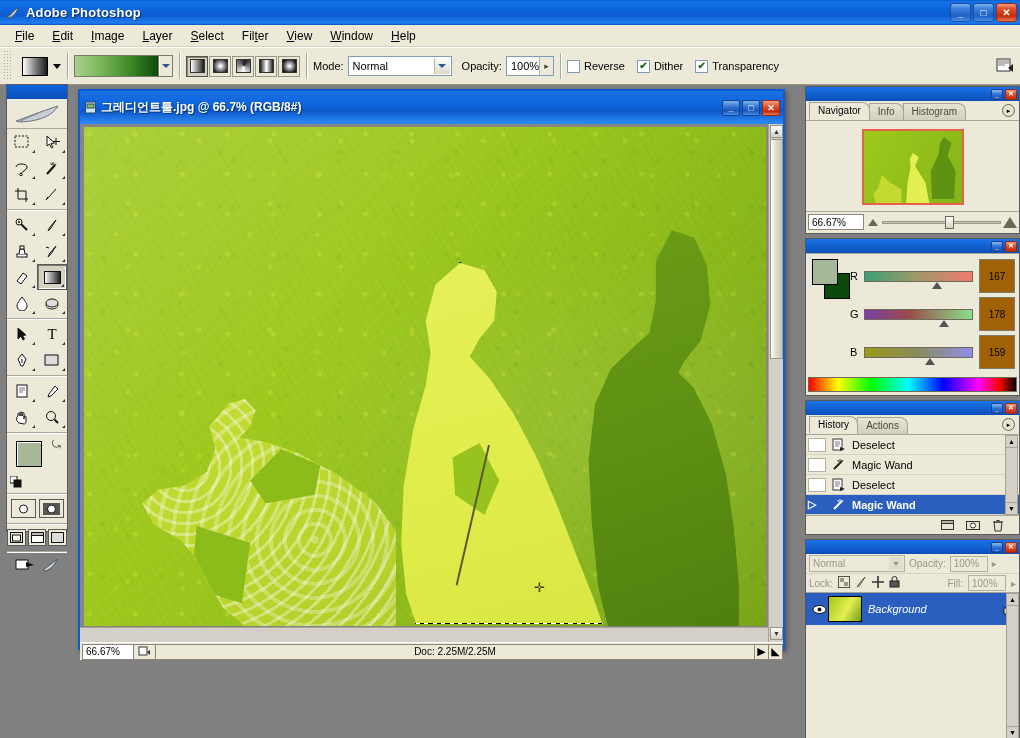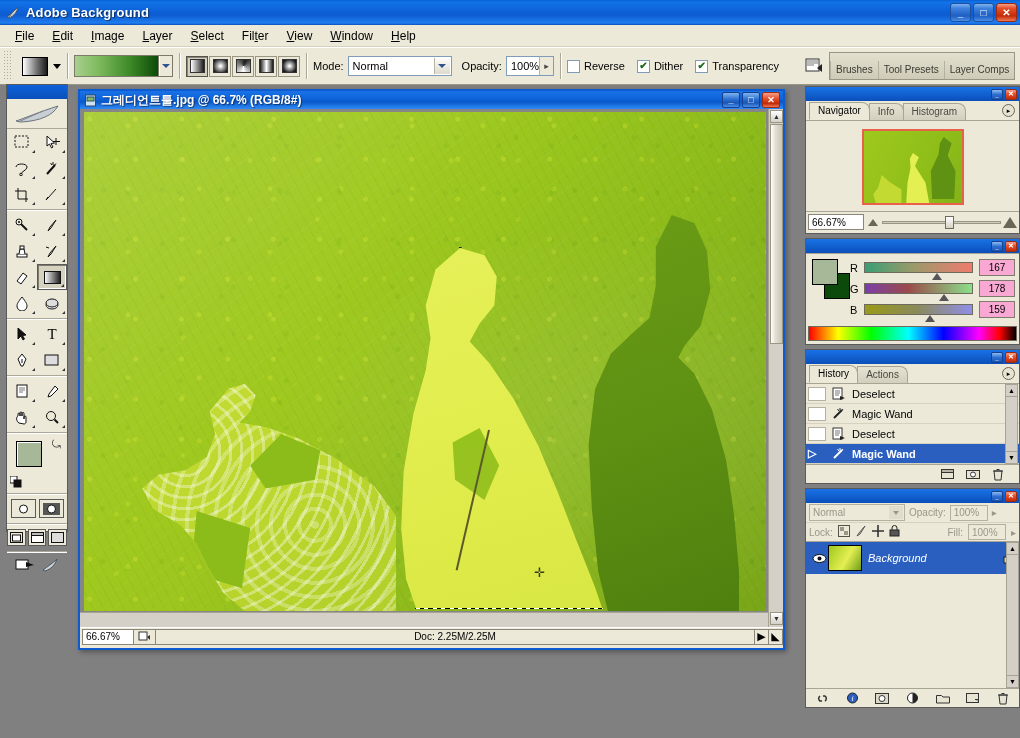--- a/index.html
+++ b/index.html
@@ -155,21 +155,21 @@
   .sm { width:19px;height:17px;border:1px solid #5a5a5a; background:#ece9d8; display:flex;align-items:center;justify-content:center;}
   .jump-row { display:flex; justify-content:center; gap:4px; padding:3px 0; }
 
   
   .docwin {
     position:absolute; left:78px; top:89px; width:707px; height:561px;
     border:2px solid #0d5bd0; background:#ece9d8;
     box-shadow:2px 2px 5px rgba(0,0,0,.35);
   }
   .doc-title {
-    height:18px;
+    height:33px;
     background:linear-gradient(180deg,#1a72e6 0%,#0d63da 45%,#0b57c8 60%,#2a86f2 95%);
     display:flex; align-items:center; padding:0 3px;
   }
   .doc-title .dt-ico { width:14px;height:14px;margin-right:4px; display:flex;align-items:center;justify-content:center;}
   .doc-title .dt-txt { color:#fff; font-size:12px; font-weight:bold; text-shadow:1px 1px 1px rgba(0,0,0,.5); }
   .doc-btns { margin-left:auto; display:flex; gap:2px; }
   .dbtn { width:18px;height:16px;border:1px solid #14408f;border-radius:2px;
     display:flex;align-items:center;justify-content:center;font-size:9px;color:#fff;font-weight:bold;
     background:linear-gradient(180deg,#7fb3ef,#2d6fd0 45%,#1a55b4 70%,#4a8ee6);}
   .dbtn.close{background:linear-gradient(180deg,#f5a08a,#e4502a 40%,#c32b09 75%,#ef7a55);border-color:#9c2a10;}
@@ -313,21 +313,21 @@
   .cs-b { position:absolute; left:14px; top:14px; width:26px;height:26px; background:#0b4a0b; border:1px solid #000; }
   .sliders { flex:1; }
   .srow { display:flex; align-items:center; margin-bottom:4px; }
   .sname { width:14px; font-size:11px; }
   .strack { flex:1; height:11px; border:1px solid #6e6b5e; position:relative; }
   .sr { background:linear-gradient(90deg,#3a9e75,#9a9a6a 45%,#ef7b6e); }
   .sg { background:linear-gradient(90deg,#7a3fa8,#9a4a4a 40%,#8ae08a); }
   .sb { background:linear-gradient(90deg,#9a9a18,#8a8a5a 48%,#8f8fe8); }
   .sthumb { position:absolute; top:10px; width:0;height:0;
     border-left:5px solid transparent;border-right:5px solid transparent;border-bottom:7px solid #555; }
-  .sval { width:36px;height:17px;border:1px solid #7f7c6e;background:#f9a8d4;margin-left:6px;
+  .sval { width:36px;height:34px;border:1px solid #7f7c6e;background:#a16207;margin-left:6px;
     display:flex;align-items:center;justify-content:center;font-size:10px;}
   .spectrum { height:15px; margin:4px 2px 3px 2px; border:1px solid #6e6b5e;
     background:linear-gradient(90deg,#ff0000,#ffff00 14%,#00ff00 30%,#00ffff 48%,#0000ff 65%,#ff00ff 82%,#ff0000 92%,#000 100%); }
 
   .hist-list { border-top:1px solid #a9a594; }
   .hrow { height:20px; display:flex; align-items:center; border-bottom:1px solid #d6d2c0; padding-left:2px; }
   .hrow .slot { width:18px;height:14px;border:1px solid #b5b1a0;background:#fff;margin-right:4px; }
   .hrow .hico { width:18px; display:flex;align-items:center;justify-content:center; margin-right:4px; }
   .hrow .hlab { font-size:11px; }
   .hrow.on { background:#2a5fc0; color:#fff; font-weight:bold; }
@@ -361,21 +361,21 @@
 
 <div id="app">
 
   <div class="win-title">
     <span class="ico">
       <svg width="16" height="16" viewBox="0 0 16 16">
           <path d="M2 12 C5 10 9 6 13 2 C12 7 9 11 4 13 Z" fill="#cfd6dc" stroke="#4a5560" stroke-width="1"></path>
           <path d="M3 13 L8 7" stroke="#5b6670" stroke-width="1" fill="none"></path>
         </svg>
     </span>
-    <span class="txt">Adobe Background</span>
+    <span class="txt">Adobe Photoshop</span>
     <div class="win-btns">
       <div class="wbtn">_</div>
       <div class="wbtn">□</div>
       <div class="wbtn close">✕</div>
     </div>
   </div>
 
   <div class="menubar">
     <div class="menu-item"><u>F</u>ile</div>
     <div class="menu-item"><u>E</u>dit</div>
@@ -457,25 +457,20 @@
     </div>
 
     <div class="well-icon">
       <svg width="20" height="20" viewBox="0 0 20 20">
           <rect x="2" y="3" width="13" height="12" fill="#fff" stroke="#333"></rect>
           <path d="M3 5h11M3 7h11M3 9h7" stroke="#777" stroke-width="1"></path>
           <path d="M13 12 l5 -4 0 8z" fill="#222"></path>
         </svg>
     </div>
 
-    <div class="palwell">
-      <div class="pwtab">Brushes</div>
-      <div class="pwtab">Tool Presets</div>
-      <div class="pwtab">Layer Comps</div>
-    </div>
   </div>
 
   <div class="toolbox">
     <div class="tb-grip"></div>
     <div class="tb-logo">
       <svg width="48" height="20" viewBox="0 0 48 20">
           <path d="M3 17 C12 14 26 8 45 2 C40 11 28 17 8 18 Z" fill="#c9ced4" stroke="#6b737b"></path>
           <path d="M5 18 L30 7" stroke="#7e858c" fill="none"></path>
         </svg>
     </div>

